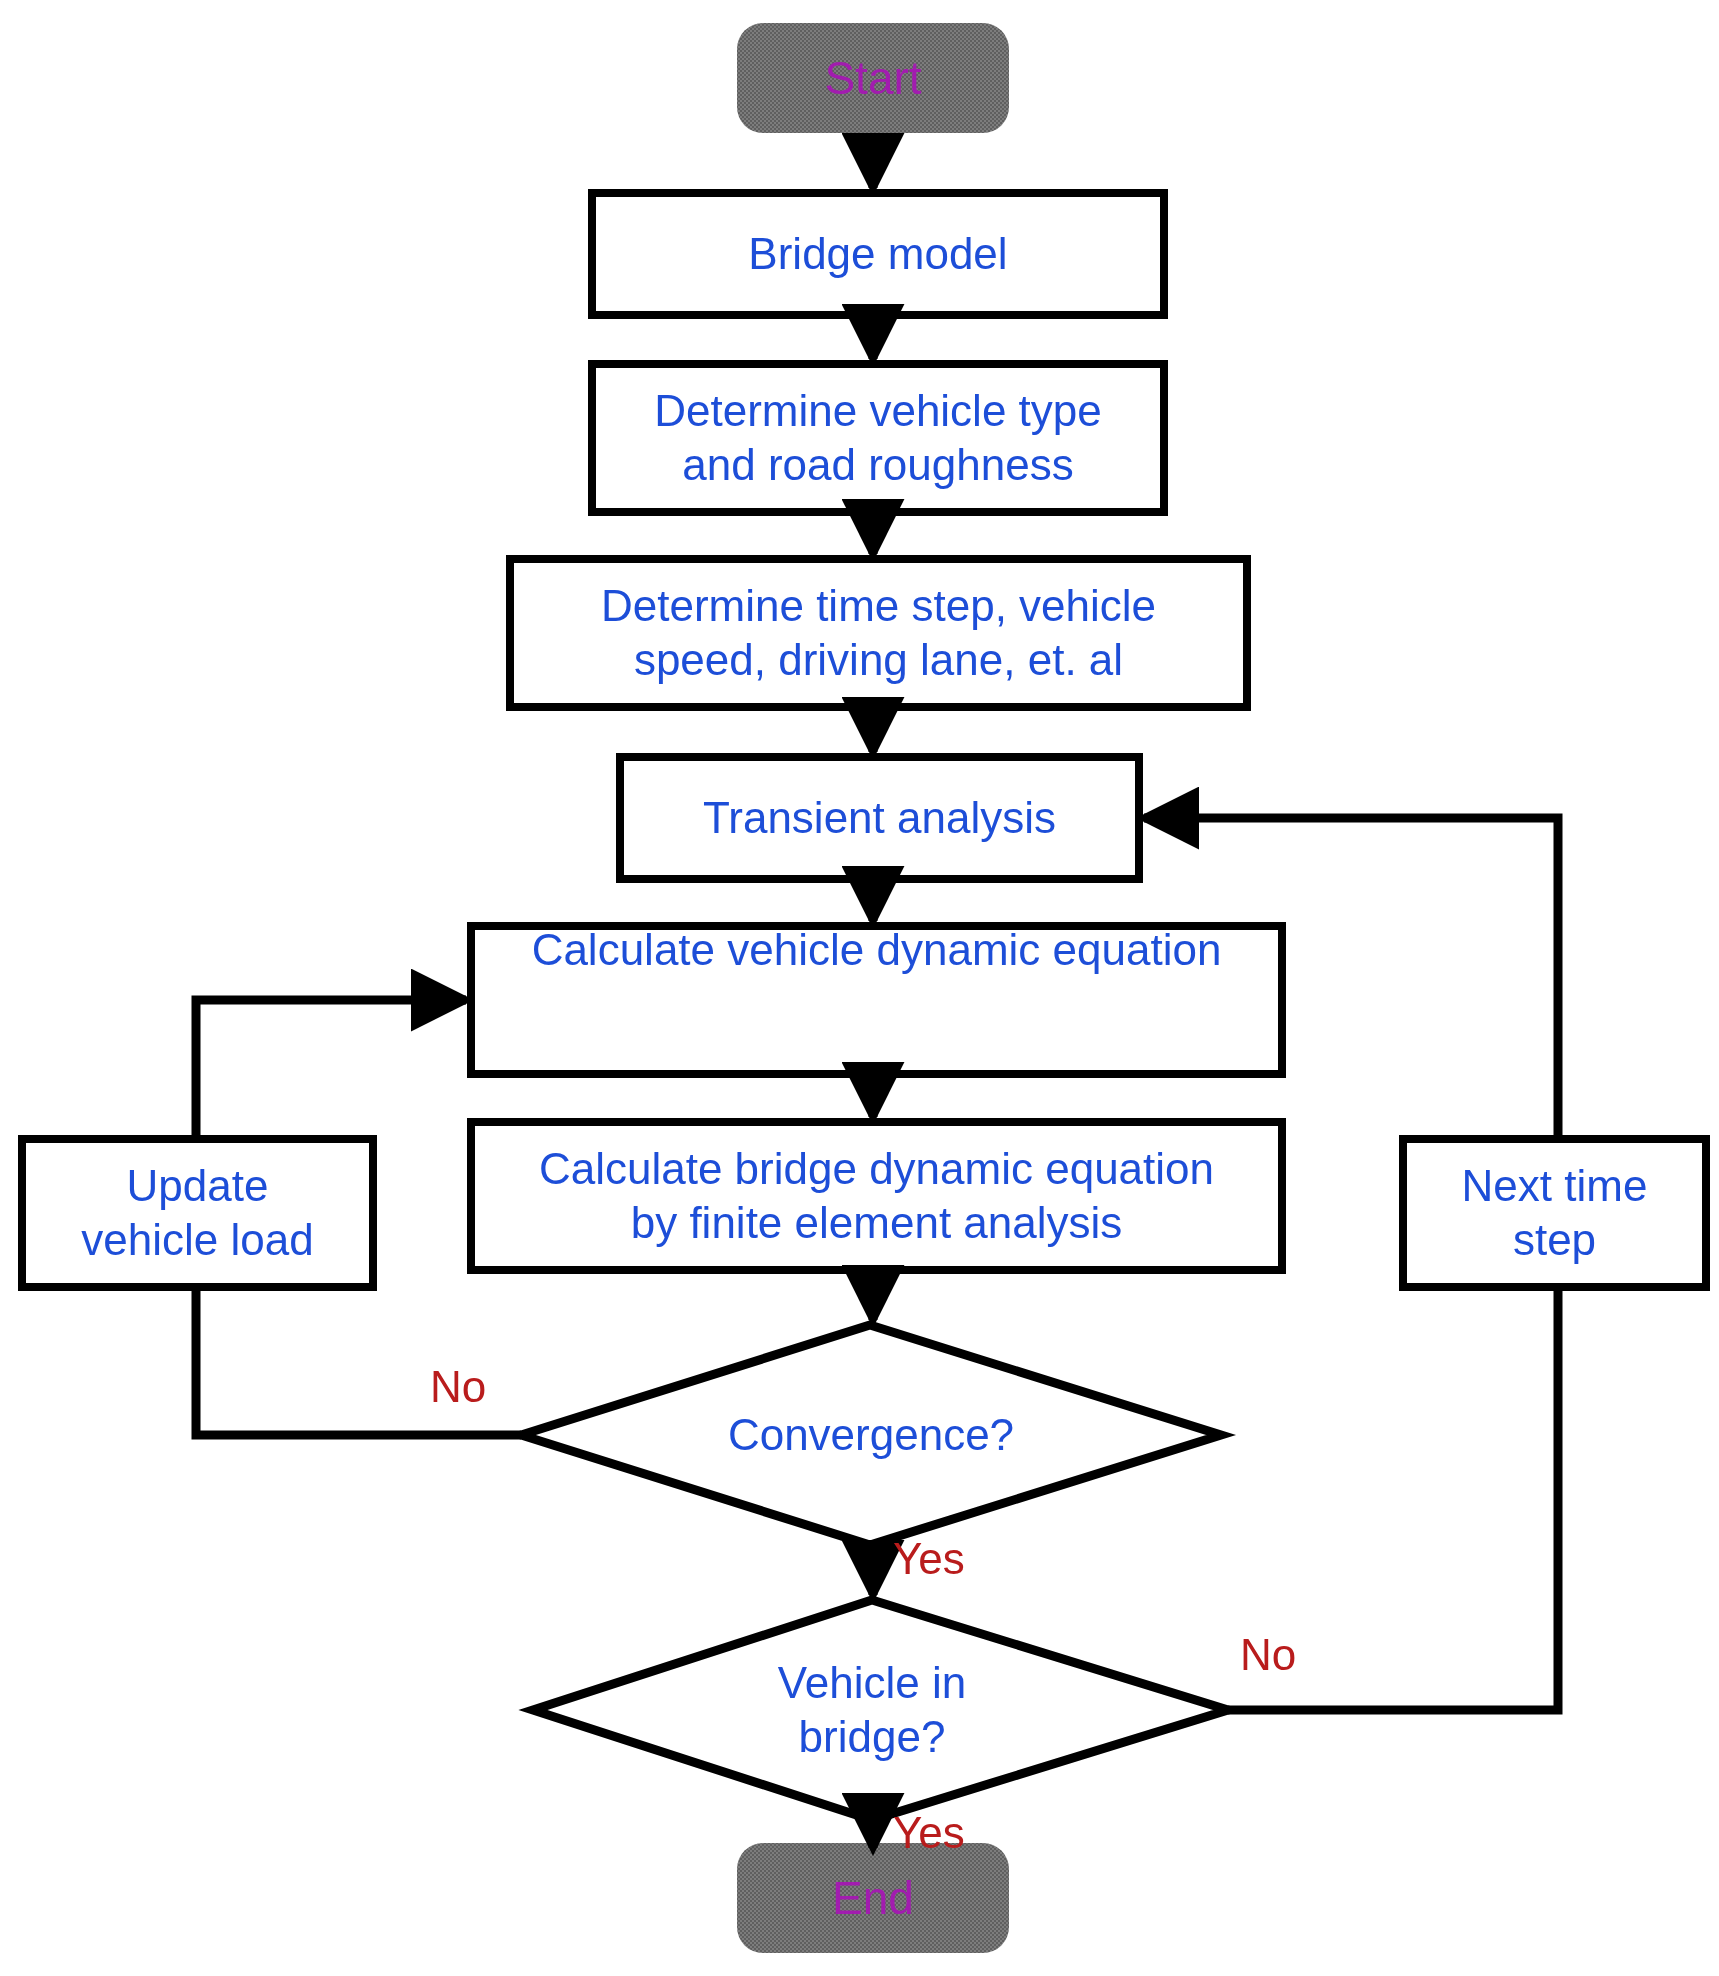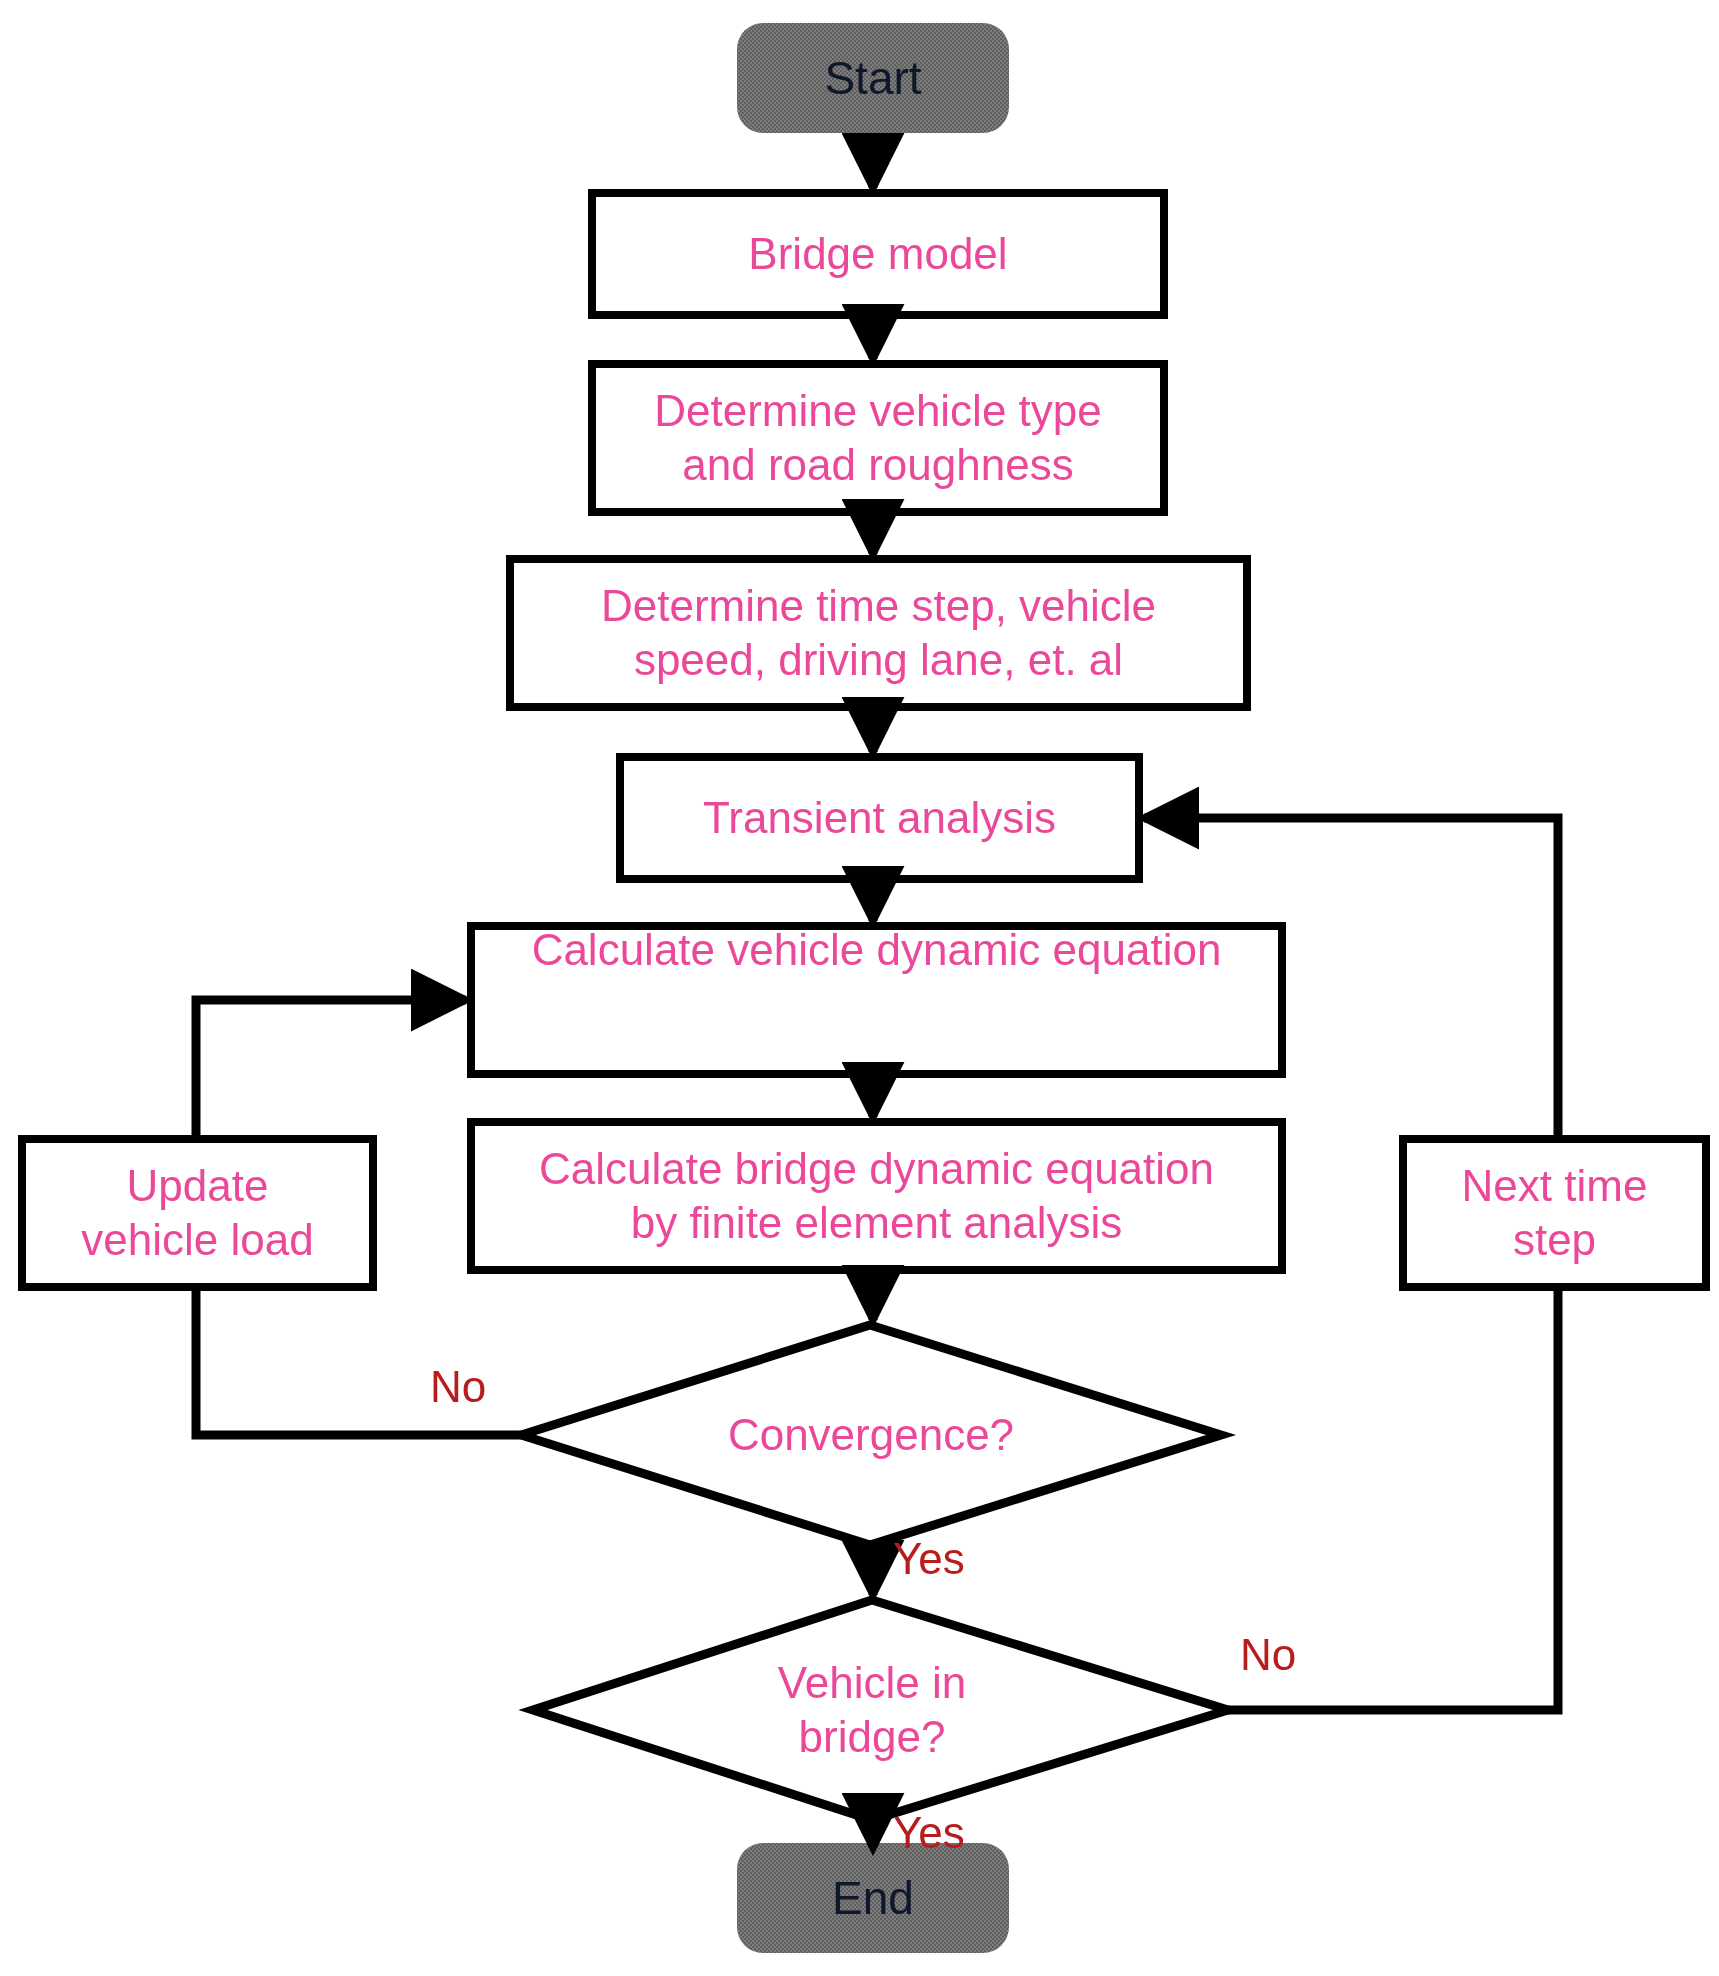--- a/index.html
+++ b/index.html
@@ -23,26 +23,26 @@
     height: 1976px;
   }
   .node-text {
     position: absolute;
     display: flex;
     align-items: center;
     justify-content: center;
     text-align: center;
     line-height: 1.22;
     font-family: "Liberation Sans", sans-serif;
-    color: #ec4899;
+    color: #1d4ed8;
     white-space: pre-line;
     pointer-events: none;
   }
   .term-text {
-    color: #0f172a;
+    color: #a21caf;
     font-size: 46px;
   }
   .proc-text {
     font-size: 44px;
   }
   .dec-text {
     font-size: 44px;
   }
   .edge-label {
     position: absolute;

